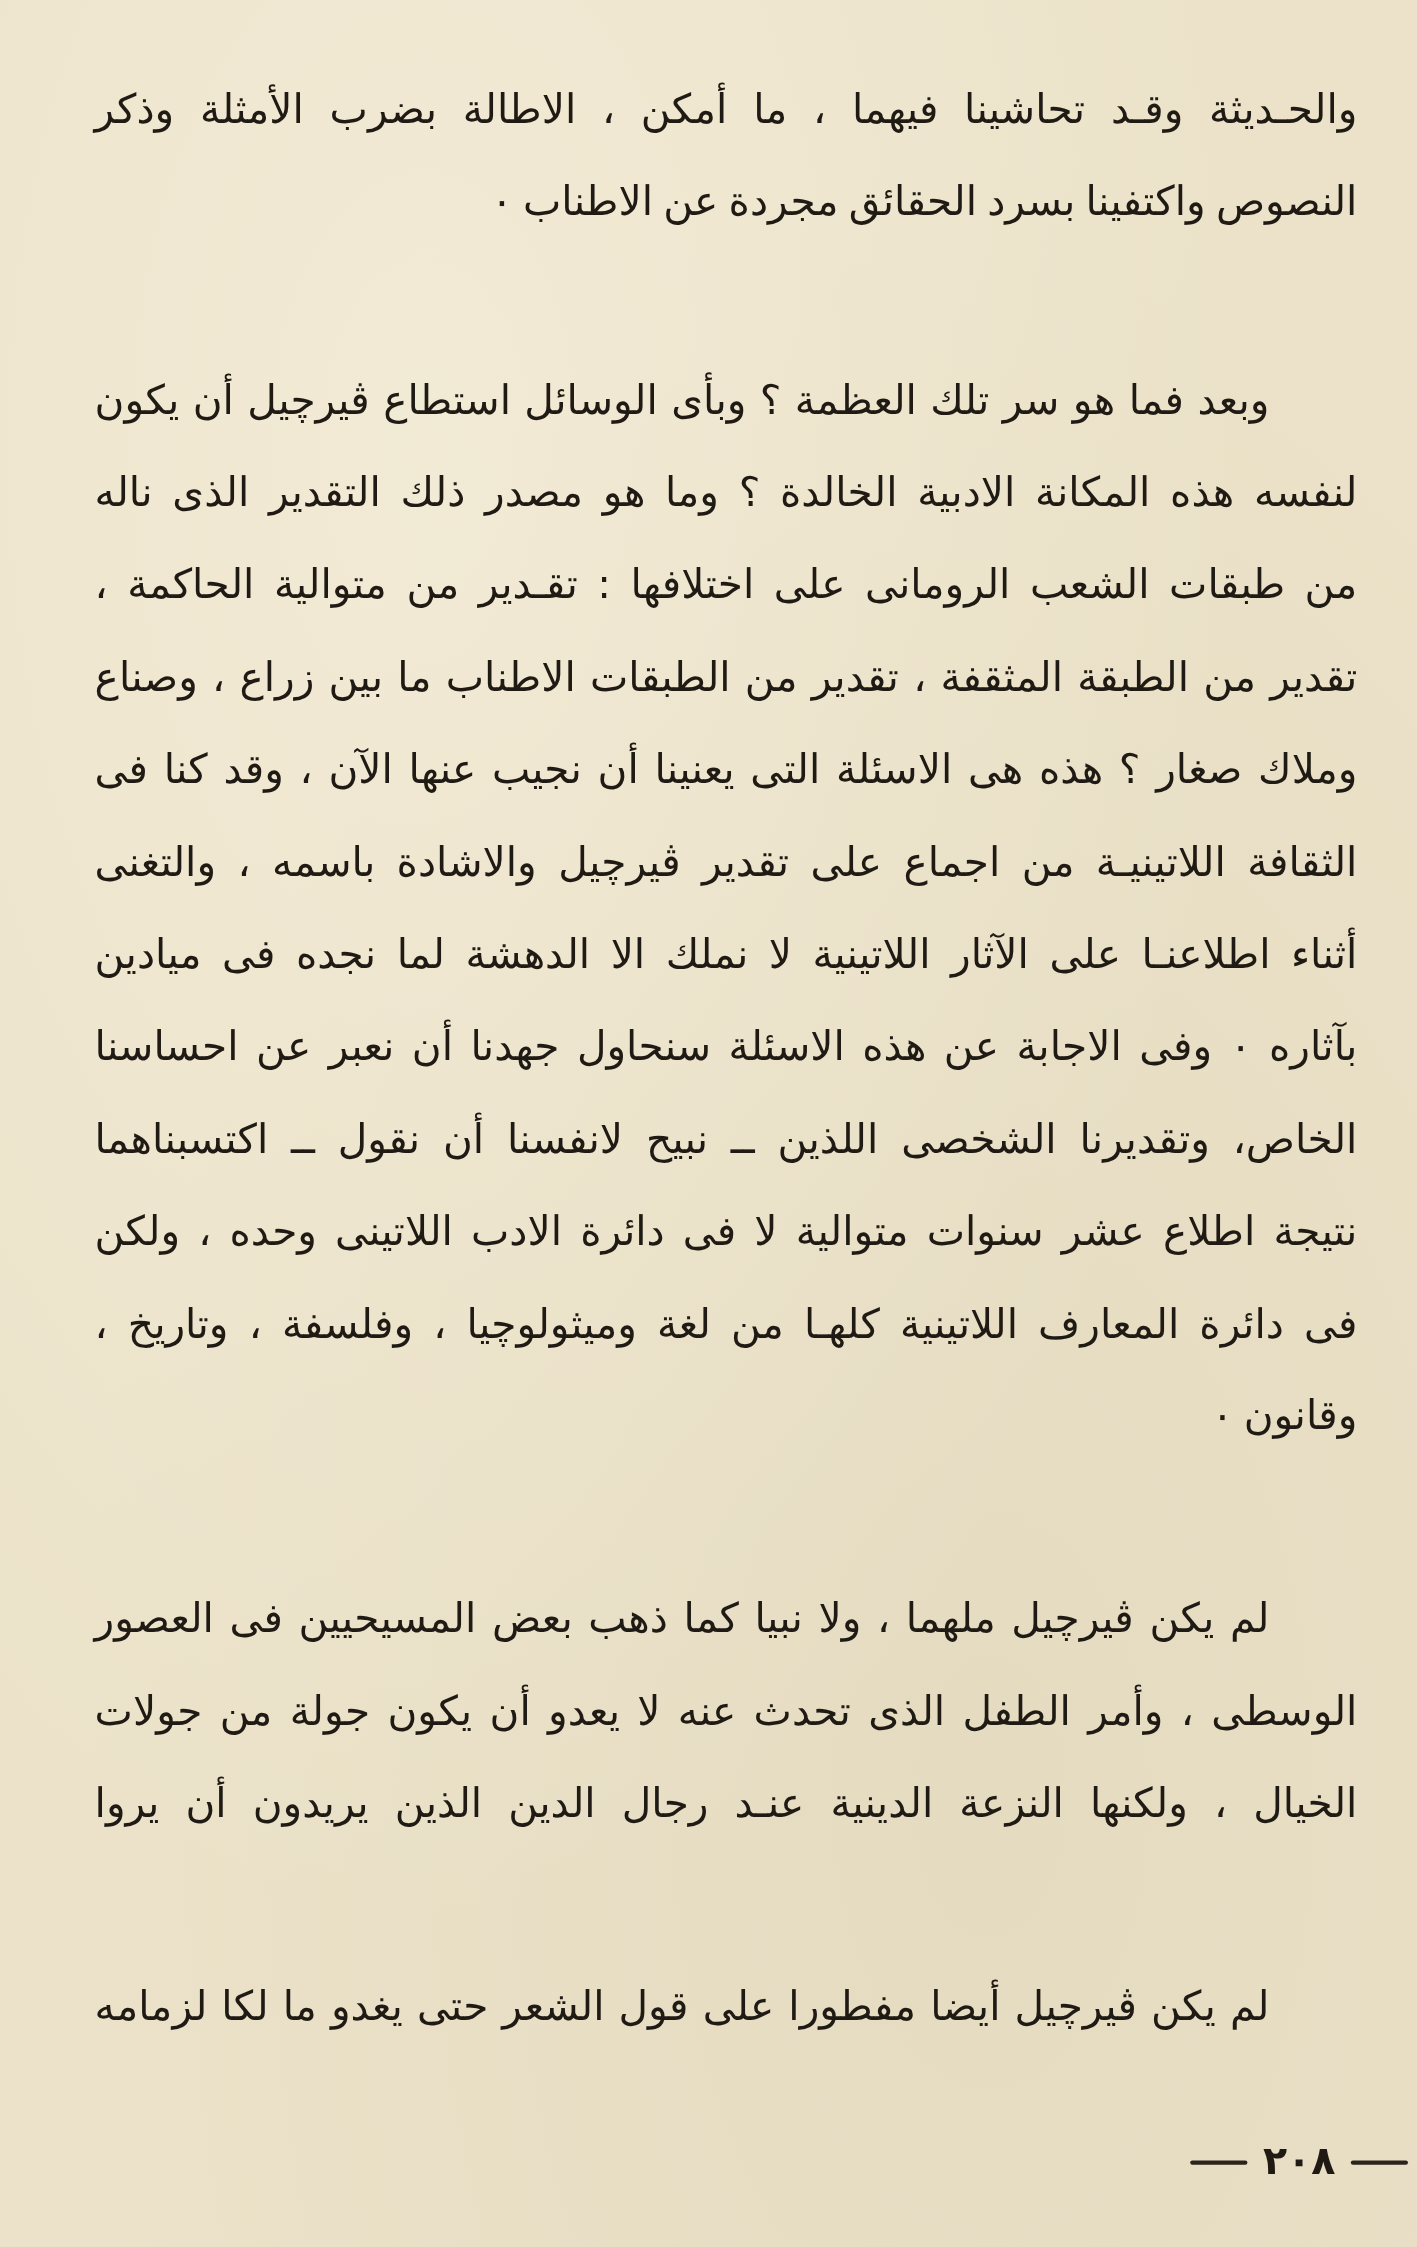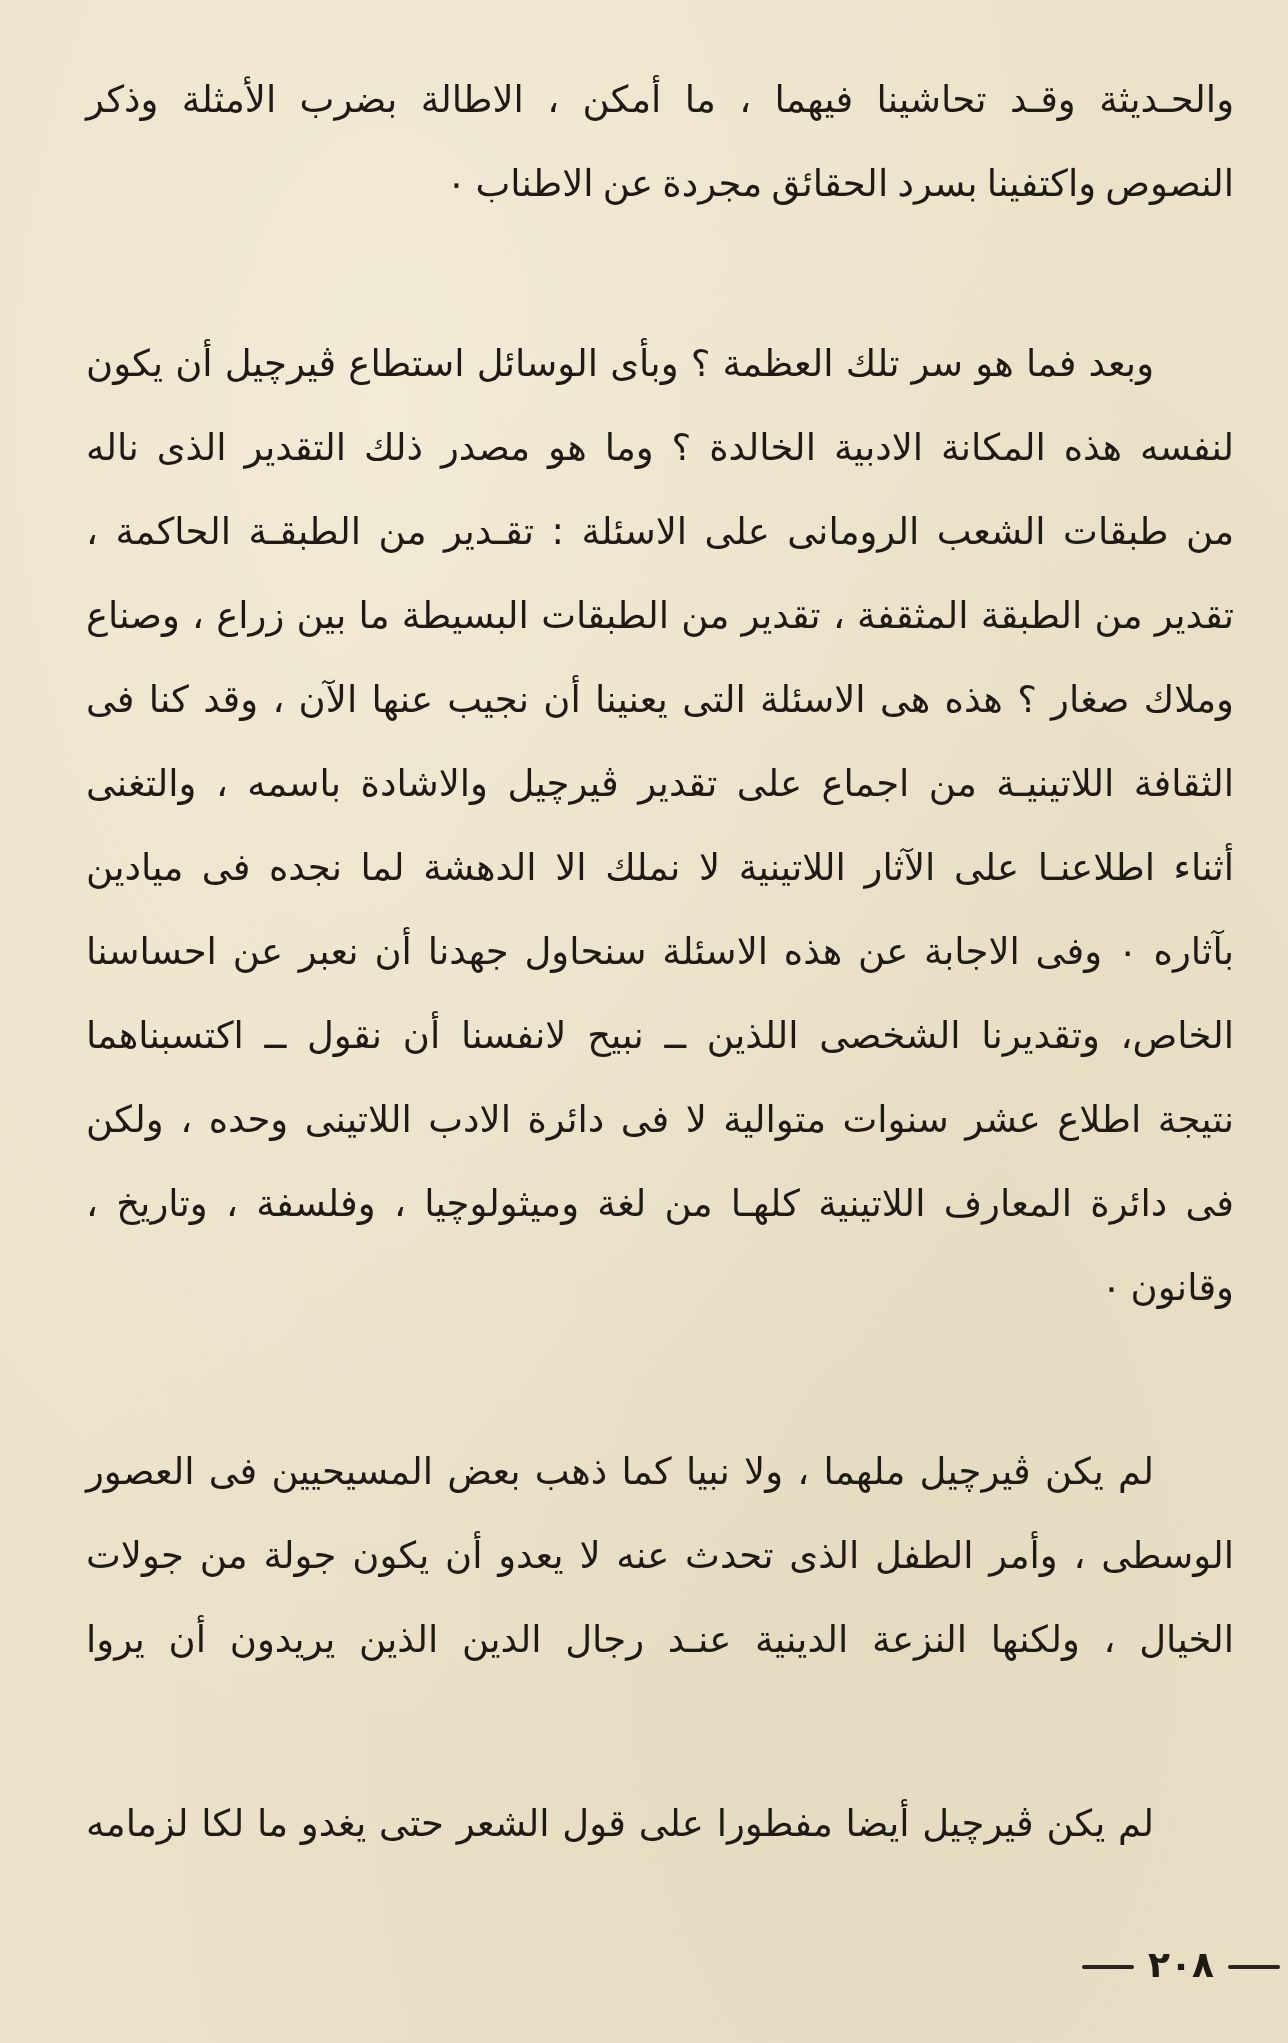--- a/index.html
+++ b/index.html
@@ -77,22 +77,22 @@
   <div class="paragraph">
     <span class="line">والحـديثة وقـد تحاشينا فيهما ، ما أمكن ، الاطالة بضرب الأمثلة وذكر</span>
     <span class="line last">النصوص واكتفينا بسرد الحقائق مجردة عن الاطناب ٠</span>
   </div>
 
   <div class="gap-1"></div>
 
   <div class="paragraph">
     <span class="line indent">وبعد فما هو سر تلك العظمة ؟ وبأى الوسائل استطاع ڤيرچيل أن يكون</span>
     <span class="line">لنفسه هذه المكانة الادبية الخالدة ؟ وما هو مصدر ذلك التقدير الذى ناله</span>
-    <span class="line">من طبقات الشعب الرومانى على الاسئلة : تقـدير من الطبقـة الحاكمة ،</span>
-    <span class="line">تقدير من الطبقة المثقفة ، تقدير من الطبقات البسيطة ما بين زراع ، وصناع</span>
+    <span class="line">من طبقات الشعب الرومانى على اختلافها : تقـدير من متوالية الحاكمة ،</span>
+    <span class="line">تقدير من الطبقة المثقفة ، تقدير من الطبقات الاطناب ما بين زراع ، وصناع</span>
     <span class="line">وملاك صغار ؟ هذه هى الاسئلة التى يعنينا أن نجيب عنها الآن ، وقد كنا فى</span>
     <span class="line">الثقافة اللاتينيـة من اجماع على تقدير ڤيرچيل والاشادة باسمه ، والتغنى</span>
     <span class="line">أثناء اطلاعنـا على الآثار اللاتينية لا نملك الا الدهشة لما نجده فى ميادين</span>
     <span class="line">بآثاره ٠ وفى الاجابة عن هذه الاسئلة سنحاول جهدنا أن نعبر عن احساسنا</span>
     <span class="line">الخاص، وتقديرنا الشخصى اللذين ــ نبيح لانفسنا أن نقول ــ اكتسبناهما</span>
     <span class="line">نتيجة اطلاع عشر سنوات متوالية لا فى دائرة الادب اللاتينى وحده ، ولكن</span>
     <span class="line">فى دائرة المعارف اللاتينية كلهـا من لغة وميثولوچيا ، وفلسفة ، وتاريخ ،</span>
     <span class="line last">وقانون ٠</span>
   </div>
 

